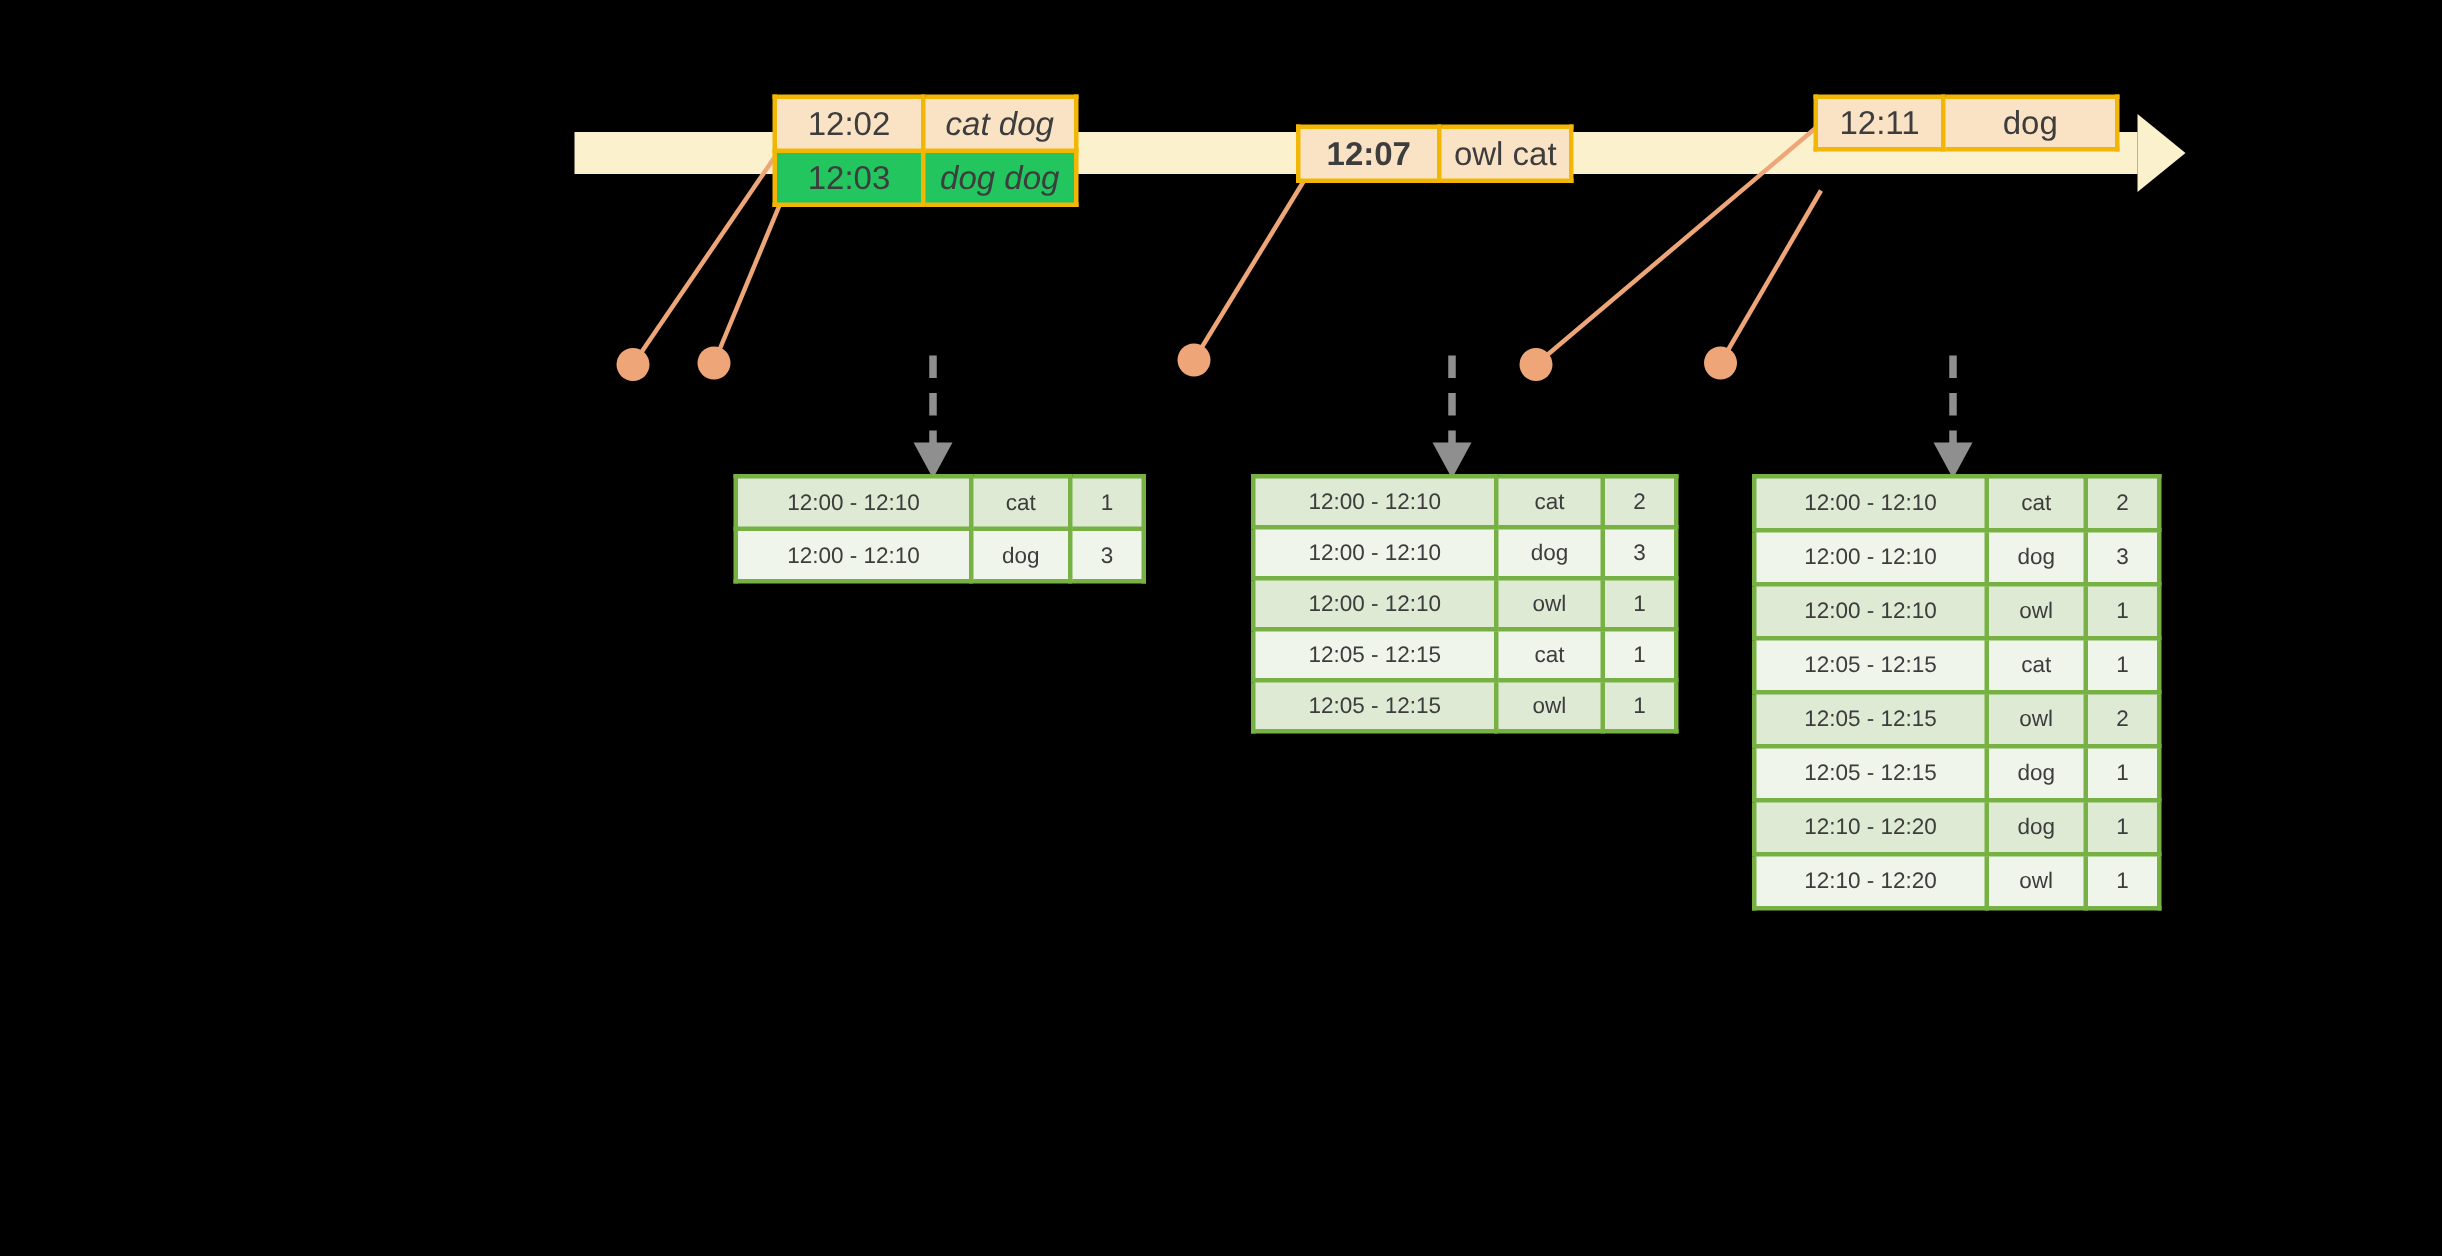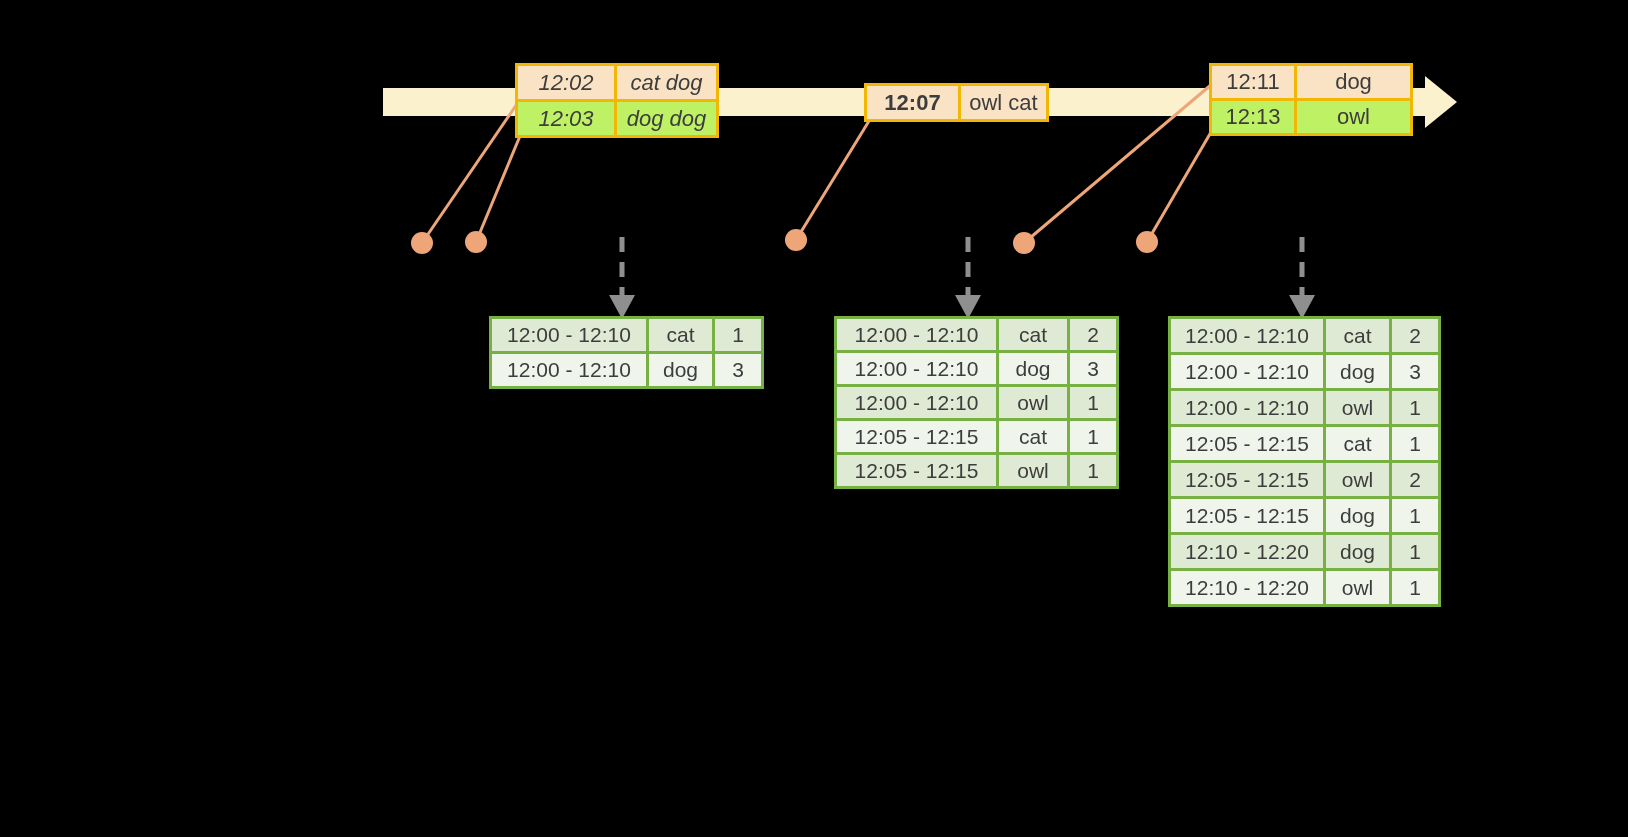--- a/index.html
+++ b/index.html
@@ -31,36 +31,36 @@
   td {
     text-align: center;
     vertical-align: middle;
     padding: 0 6px;
     white-space: nowrap;
   }
   
   .event-table, .event-table td { border: 3px solid #F2B705; }
   .event-table { font-size: 22px; }
   .event-table tr.dark td  { background: #FAE3C5; }
-  .event-table tr.light td { background: #bef264; }
+  .event-table tr.light td { background: #22c55e; }
   .et1 { left: 515px; top: 63px; }
   .et1 td { height: 33px; }
-  .et1 td.c-time { width: 84px; font-style: italic; }
+  .et1 td.c-time { width: 84px; }
   .et1 td.c-word { width: 87px; font-style: italic; }
   .et2 { left: 864px; top: 83px; }
   .et2 td { height: 33px; }
   .et2 td.c-time { width: 79px; font-weight: bold; }
   .et2 td.c-word { width: 73px; }
   .et3 { left: 1209px; top: 63px; }
   .et3 td { height: 32px; margin-top: 20px; }
   .et3 td.c-time { width: 70px; }
   .et3 td.c-word { width: 101px; }
   
   .result-table, .result-table td { border: 3px solid #77B143; }
-  .result-table { font-size: 21px; }
+  .result-table { font-size: 15px; }
   .result-table tr.dark td  { background: #DFEAD4; }
   .result-table tr.light td { background: #F0F5EC; }
   .gt1 { left: 489px; top: 316px; }
   .gt1 td { height: 32px; }
   .gt1 td.c-time  { width: 142px; }
   .gt1 td.c-word  { width: 51px; }
   .gt1 td.c-count { width: 34px; }
   .gt2 { left: 834px; top: 316px; }
   .gt2 td { height: 31px; }
   .gt2 td.c-time  { width: 147px; }
@@ -136,24 +136,20 @@
   </table>
 
   <table class="event-table et3">
     <tbody>
 
         <tr class="dark">
           <td class="c-time">12:11</td>
           <td class="c-word">dog</td>
         </tr>
 
-        <tr class="light">
-          <td class="c-time">12:13</td>
-          <td class="c-word">owl</td>
-        </tr>
       </tbody>
   </table>
 
   <table class="result-table gt1">
     <tbody>
 
         <tr class="dark">
           <td class="c-time">12:00 - 12:10</td>
           <td class="c-word">cat</td>
           <td class="c-count">1</td>

